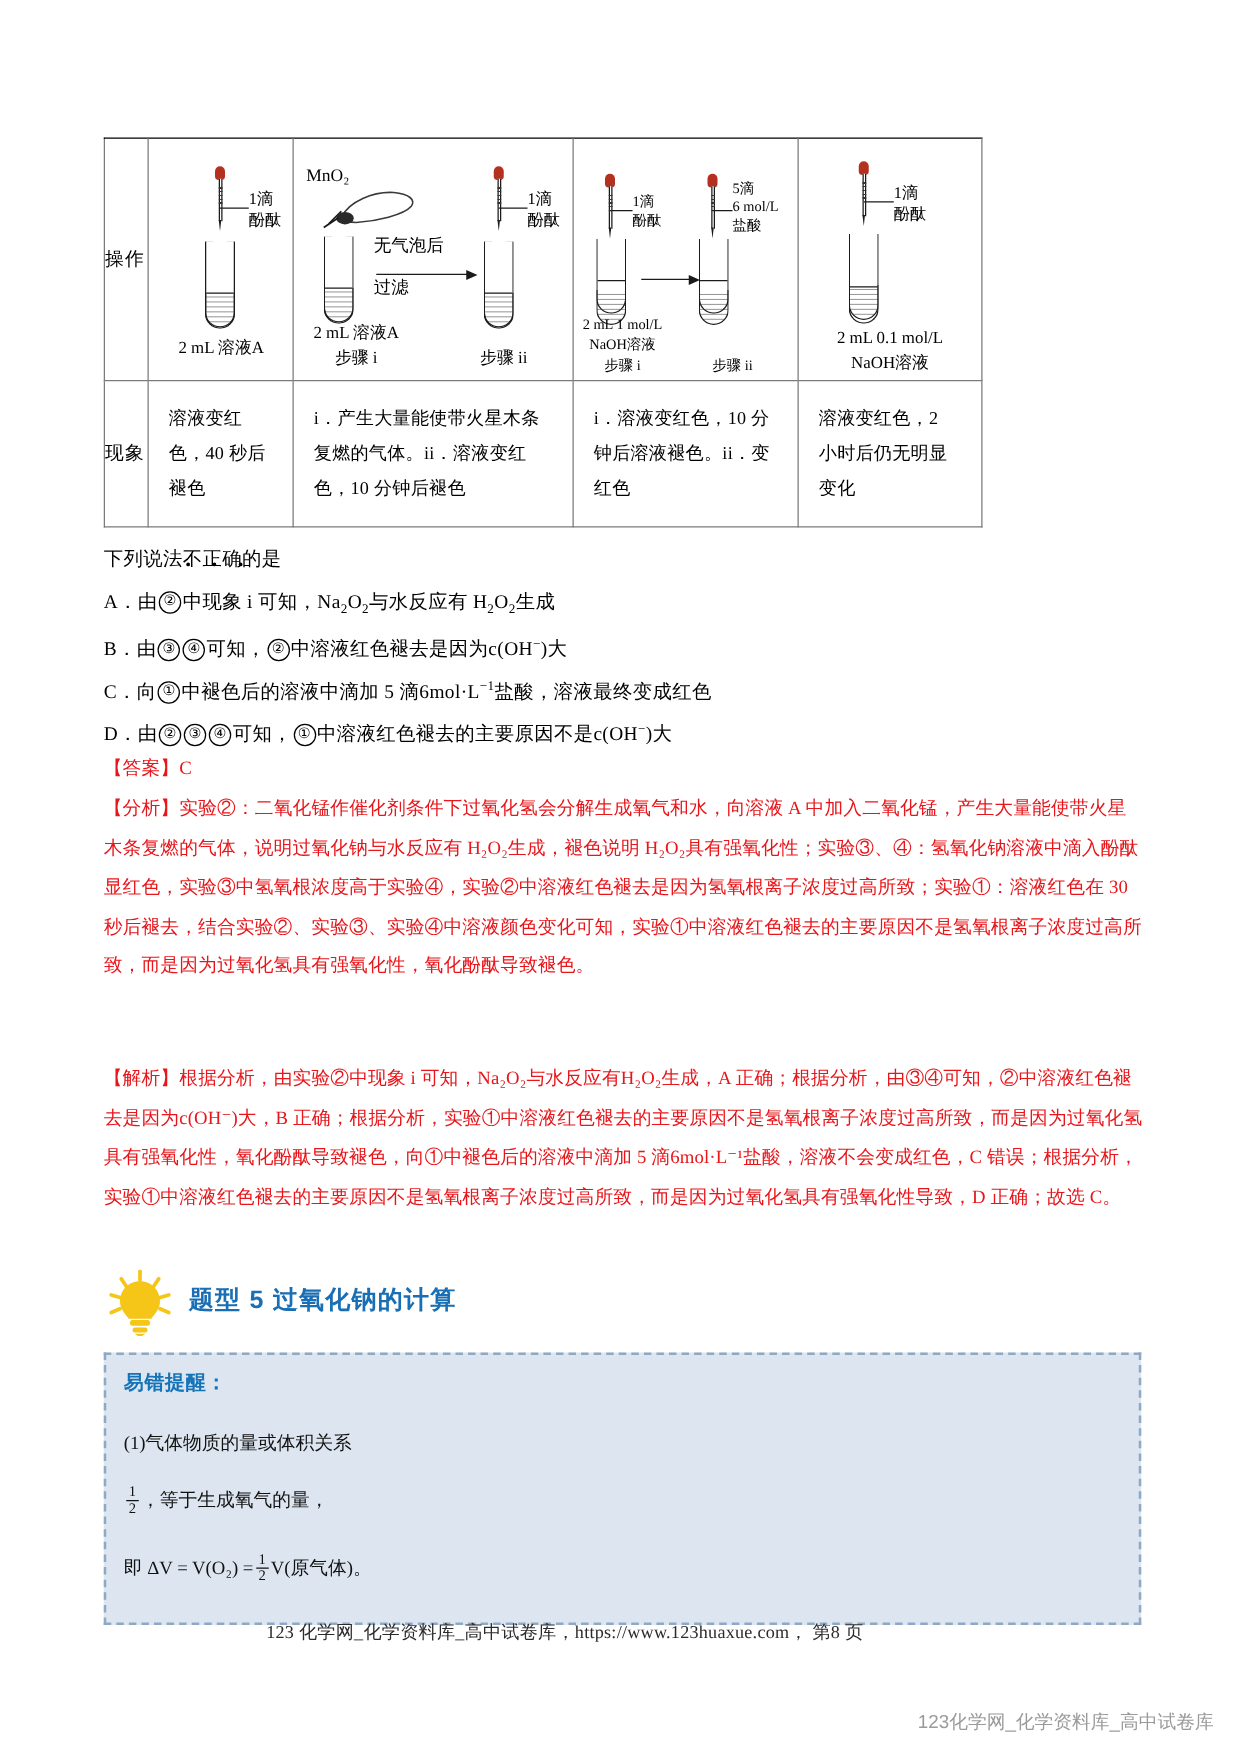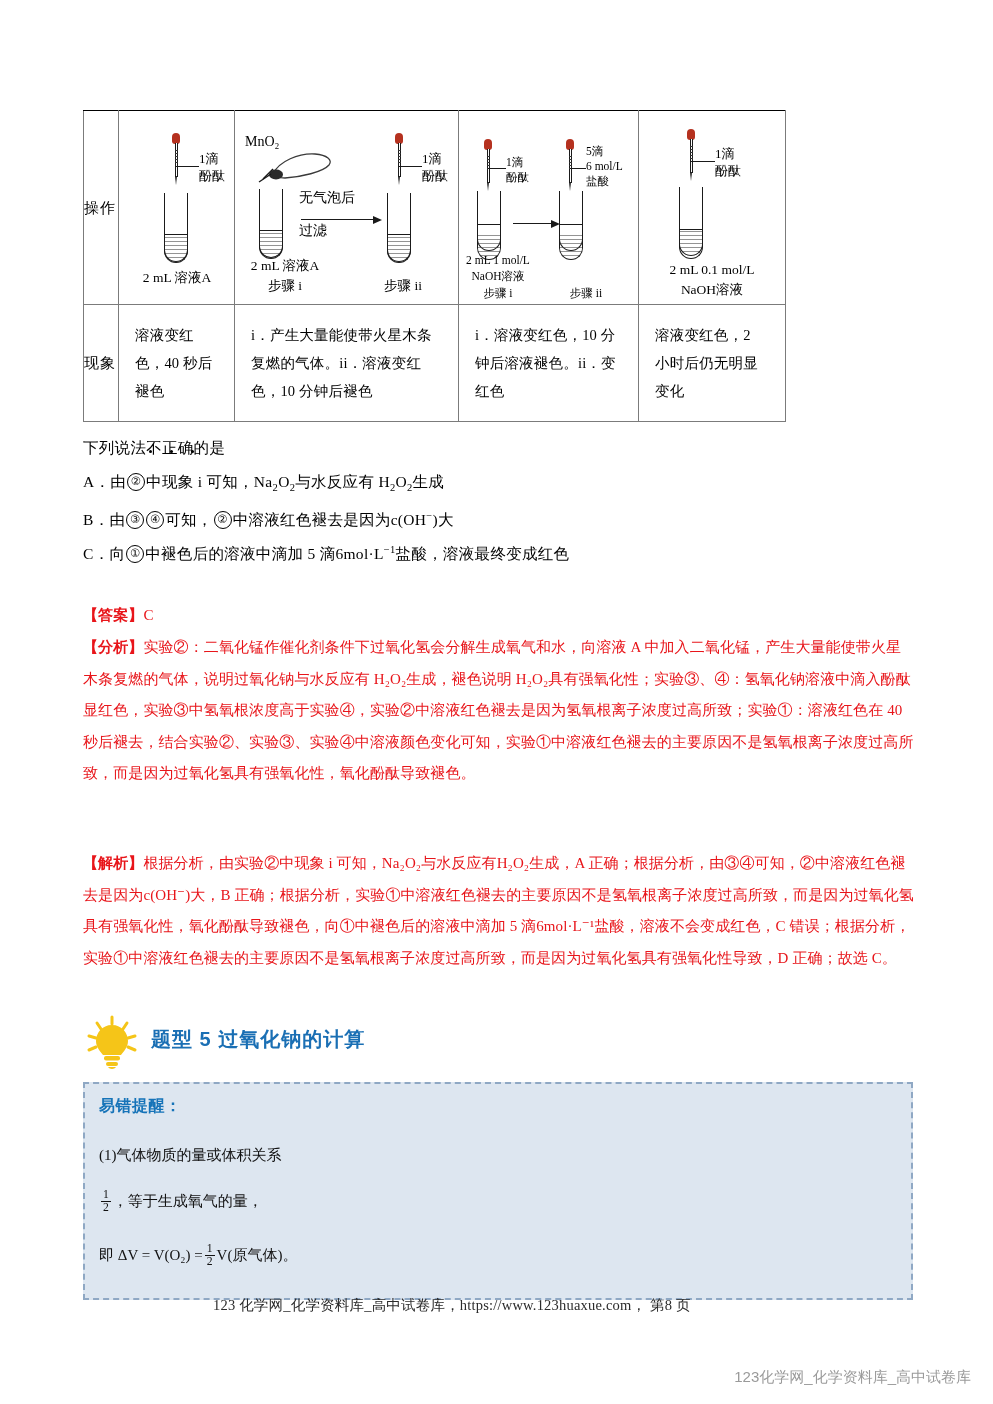--- a/index.html
+++ b/index.html
@@ -215,21 +215,21 @@
   .redblock {
     position: absolute;
     left: 83px;
     font-size: 15px;
     line-height: 31.5px;
     color: #e8151a;
     width: 832px;
     font-family: "Liberation Serif", "DejaVu Serif", serif;
     letter-spacing: 0.1px;
   }
-  .redblock b { font-weight: bold; }
+  .redblock b { font-weight: normal; }
 
   
   .sec-head {
     position: absolute;
     left: 83px;
     top: 1014px;
     width: 500px;
     height: 58px;
   }
   .bulb { position: absolute; left: 0; top: 0; }
@@ -502,27 +502,30 @@
   </div>
 
   <div class="qtext" style="left:83px;top:500px;">
     <span>B．</span>由<span class="circnum">③</span><span class="circnum">④</span>可知，<span class="circnum">②</span>中溶液红色褪去是因为c(OH<sup>−</sup>)大
   </div>
 
   <div class="qtext" style="left:83px;top:534px;">
     <span>C．</span>向<span class="circnum">①</span>中褪色后的溶液中滴加 5 滴6mol·L<sup>−1</sup>盐酸，溶液最终变成红色
   </div>
 
+  <div class="qtext" style="left:83px;top:568px;">
+    <span>D．</span>由<span class="circnum">②</span><span class="circnum">③</span><span class="circnum">④</span>可知，<span class="circnum">①</span>中溶液红色褪去的主要原因不是c(OH<sup>−</sup>)大
+  </div>
 
   <div class="redblock" style="top:600px;">
     <b>【答案】</b><span>C</span>
   </div>
 
   <div class="redblock" style="top:632px;">
-    <b>【分析】</b><span>实验②：二氧化锰作催化剂条件下过氧化氢会分解生成氧气和水，向溶液 A 中加入二氧化锰，产生大量能使带火星木条复燃的气体，说明过氧化钠与水反应有 H₂O₂生成，褪色说明 H₂O₂具有强氧化性；实验③、④：氢氧化钠溶液中滴入酚酞显红色，实验③中氢氧根浓度高于实验④，实验②中溶液红色褪去是因为氢氧根离子浓度过高所致；实验①：溶液红色在 40 秒后褪去，结合实验②、实验③、实验④中溶液颜色变化可知，实验①中溶液红色褪去的主要原因不是氢氧根离子浓度过高所致，而是因为过氧化氢具有强氧化性，氧化酚酞导致褪色。</span>
+    <b>【分析】</b><span>实验②：二氧化锰作催化剂条件下过氧化氢会分解生成氧气和水，向溶液 A 中加入二氧化锰，产生大量能使带火星木条复燃的气体，说明过氧化钠与水反应有 H₂O₂生成，褪色说明 H₂O₂具有强氧化性；实验③、④：氢氧化钠溶液中滴入酚酞显红色，实验③中氢氧根浓度高于实验④，实验②中溶液红色褪去是因为氢氧根离子浓度过高所致；实验①：溶液红色在 30 秒后褪去，结合实验②、实验③、实验④中溶液颜色变化可知，实验①中溶液红色褪去的主要原因不是氢氧根离子浓度过高所致，而是因为过氧化氢具有强氧化性，氧化酚酞导致褪色。</span>
   </div>
 
   <div class="redblock" style="top:848px;">
     <b>【解析】</b><span>根据分析，由实验②中现象 i 可知，Na₂O₂与水反应有H₂O₂生成，A 正确；根据分析，由③④可知，②中溶液红色褪去是因为c(OH⁻)大，B 正确；根据分析，实验①中溶液红色褪去的主要原因不是氢氧根离子浓度过高所致，而是因为过氧化氢具有强氧化性，氧化酚酞导致褪色，向①中褪色后的溶液中滴加 5 滴6mol·L⁻¹盐酸，溶液不会变成红色，C 错误；根据分析，实验①中溶液红色褪去的主要原因不是氢氧根离子浓度过高所致，而是因为过氧化氢具有强氧化性导致，D 正确；故选 C。</span>
   </div>
 
   <div class="sec-head">
     <svg class="bulb" width="58" height="56" viewBox="0 0 58 56">
       <g stroke="#f5c518" stroke-width="3" stroke-linecap="round">
         <line x1="29" y1="3" x2="29" y2="10"></line>

